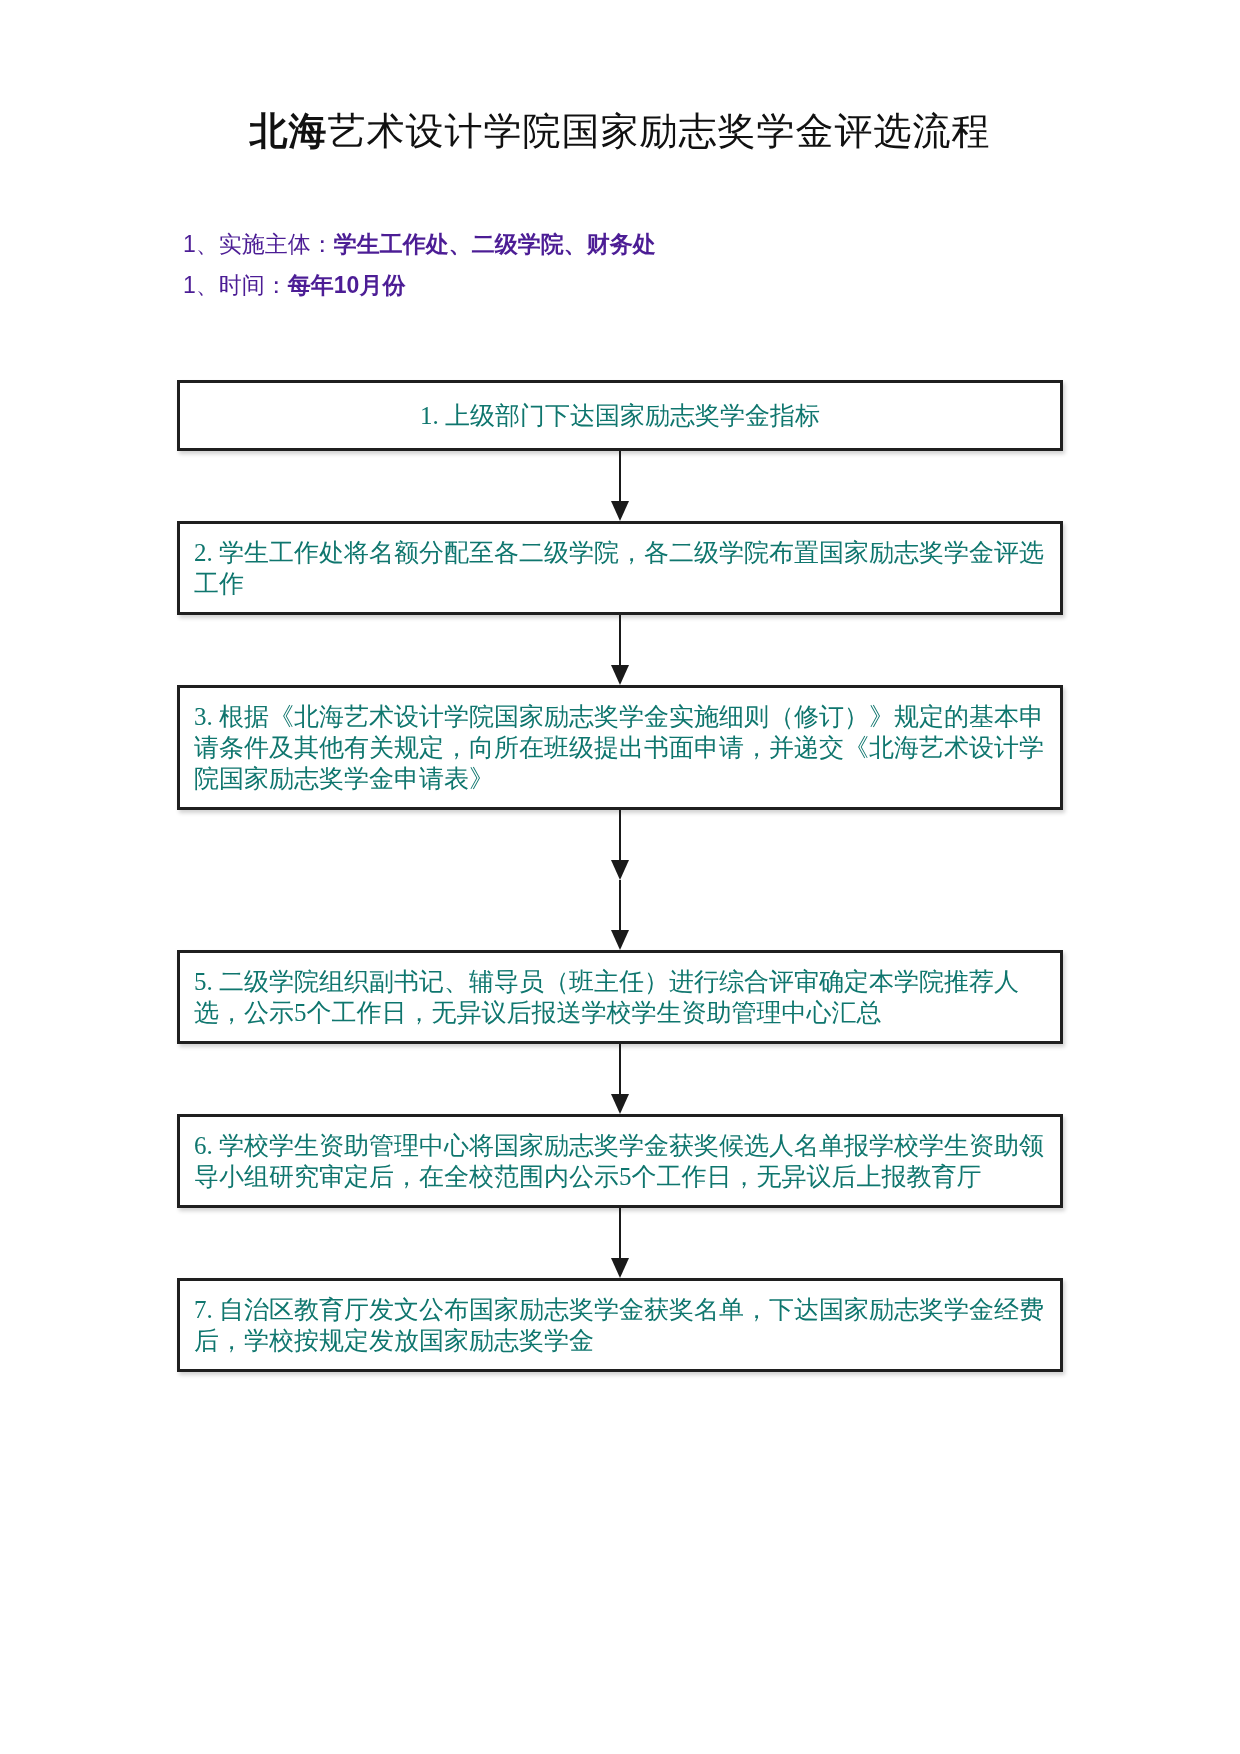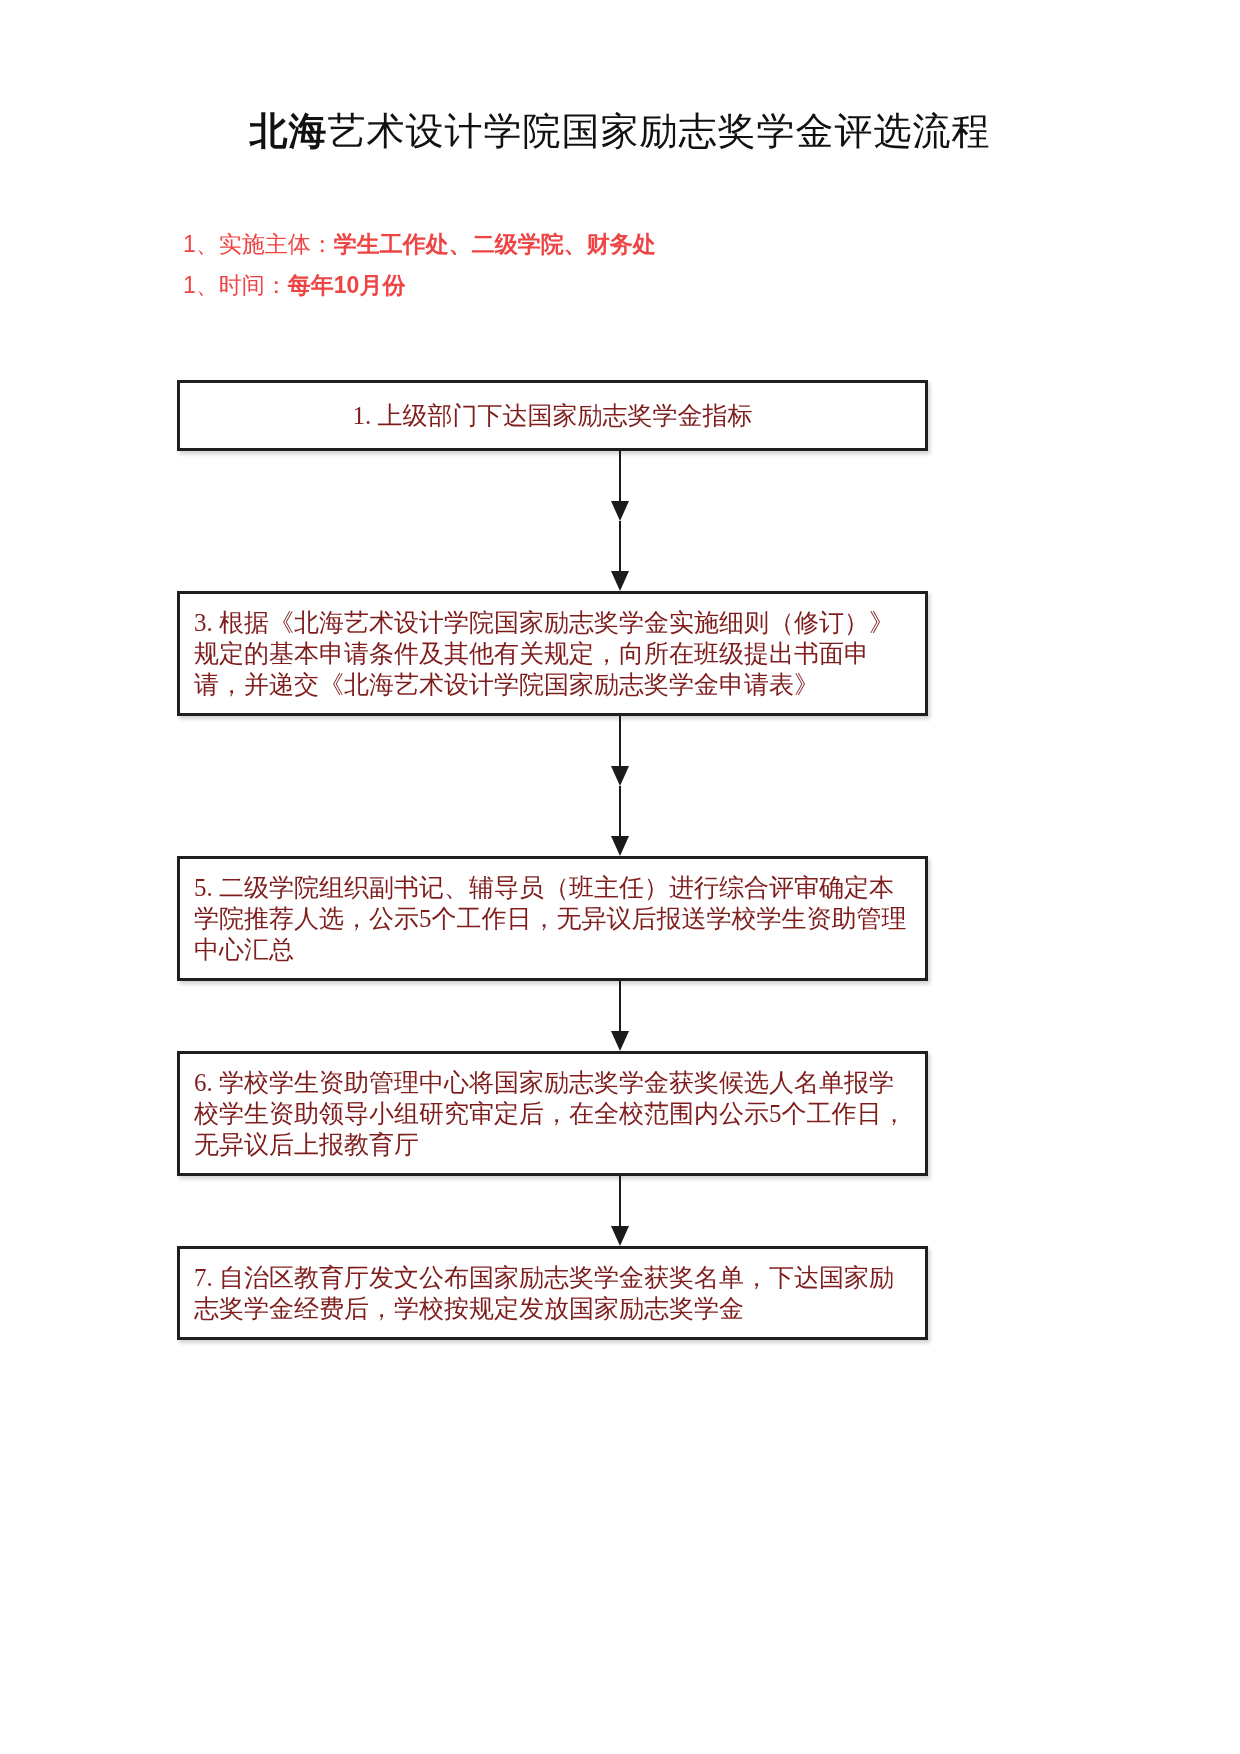--- a/index.html
+++ b/index.html
@@ -29,40 +29,40 @@
   }
   .doc-title .title-em { font-weight: 700; }
 
   
   .meta-list {
     position: absolute;
     top: 228px;
     left: 183px;
     font-family: "Liberation Sans", "DejaVu Sans", sans-serif;
     font-size: 23px;
-    color: #ef4444;
+    color: #4c1d95;
   }
   .meta-item { height: 41px; line-height: 32px; white-space: nowrap; }
   .meta-item .meta-value { font-weight: 700; }
 
   
   .flowchart {
     position: absolute;
     top: 380px;
     left: 177px;
     width: 886px;
   }
   .flow-box {
-    width: 751px;
+    width: 886px;
     border: 3px solid #1f1f1f;
     background: #ffffff;
     box-shadow: 2px 3px 4px rgba(0,0,0,0.18);
     font-size: 25px;
     line-height: 31px;
-    color: #7f1d1d;
+    color: #0f766e;
     padding: 13px 14px;
     text-align: left;
   }
   .flow-box.centered {
     height: 71px;
     display: flex;
     align-items: center;
     justify-content: center;
     text-align: center;
     padding: 0 14px;
@@ -102,20 +102,21 @@
 
   <div class="flow-box centered">
       <span>1. 上级部门下达国家励志奖学金指标</span>
     </div>
 
   <div class="flow-arrow">
     <div class="arrow-line"></div>
     <div class="arrow-head"></div>
   </div>
 
+  <div class="flow-box"><span>2. 学生工作处将名额分配至各二级学院，各二级学院布置国家励志奖学金评选工作</span></div>
 
   <div class="flow-arrow">
     <div class="arrow-line"></div>
     <div class="arrow-head"></div>
   </div>
 
   <div class="flow-box"><span>3. 根据《北海艺术设计学院国家励志奖学金实施细则（修订）》规定的基本申请条件及其他有关规定，向所在班级提出书面申请，并递交《北海艺术设计学院国家励志奖学金申请表》</span></div>
 
   <div class="flow-arrow">
     <div class="arrow-line"></div>

